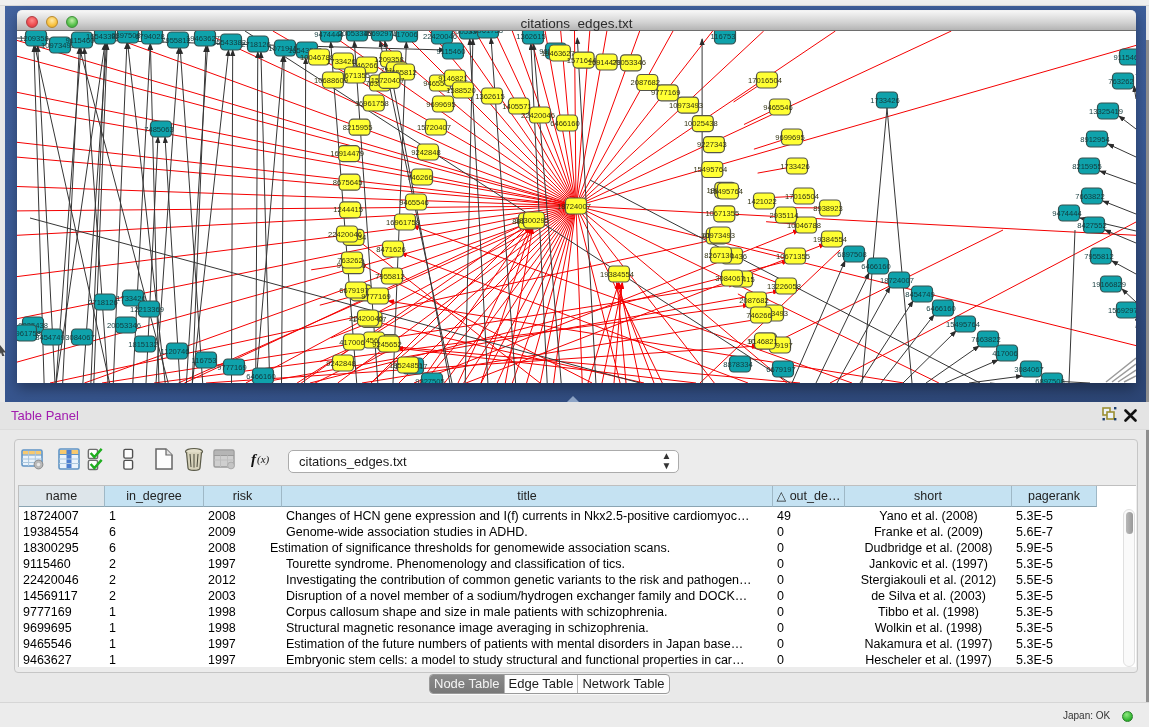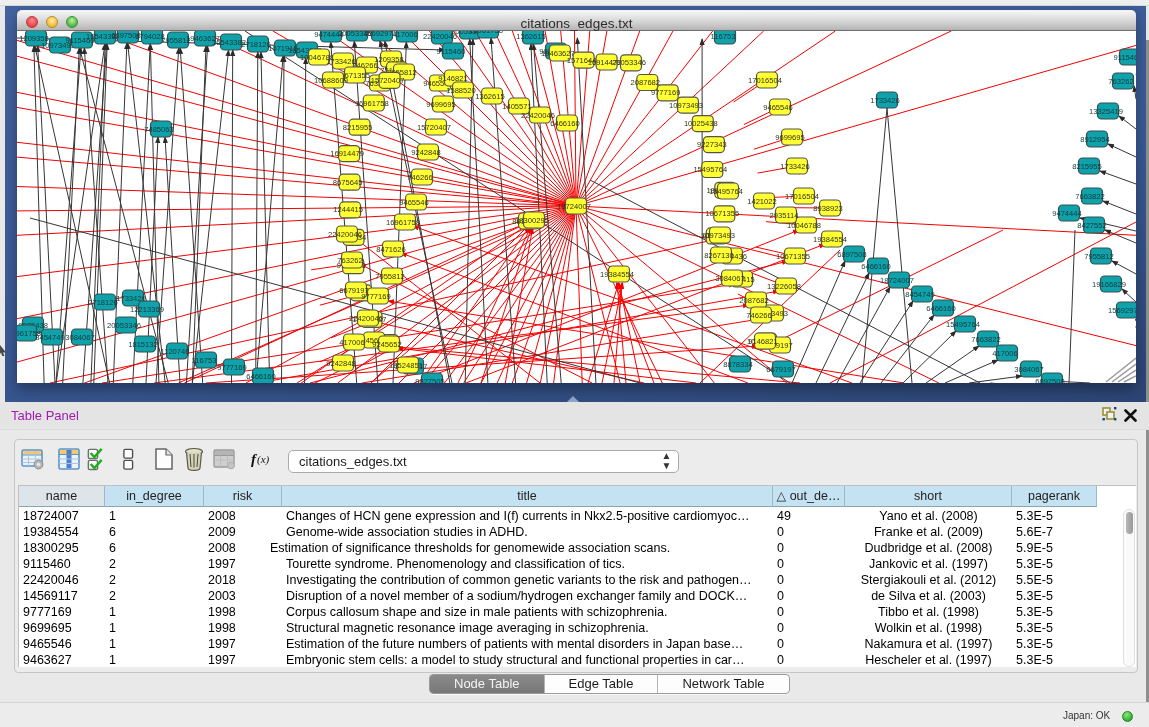--- a/index.html
+++ b/index.html
@@ -58,21 +58,21 @@
 .rows { position:absolute; left:0; top:22px; font-size:12.5px; color:#000; }
 .cell { position:absolute; height:16px; line-height:16px; white-space:nowrap; overflow:hidden; }
 #vscroll { position:absolute; left:1104px; top:23px; width:12px; height:158px;
   background:#fafafa; border:1px solid #e0e0e0; border-radius:6px; }
 #vthumb { position:absolute; left:1.5px; top:2px; width:7px; height:22px;
   background:linear-gradient(90deg,#b8b8b8,#999); border-radius:4px; }
 
 #tabs { position:absolute; left:429px; top:674px; height:20px; display:flex;
   border:1px solid #9a9a9a; border-radius:4px; overflow:hidden;
   background:#fdfdfd; box-shadow:0 1px 0 rgba(255,255,255,.7); }
-.tab { font-size:13px; color:#1a1a1a; line-height:18px; padding:0 24px;
+.tab { font-size:13px; color:#1a1a1a; line-height:18px; padding:0 4px;
   border-right:1px solid #b5b5b5; }
 .tab.sel { background:linear-gradient(#8a8a8a,#787878); color:#f4f4f4; }
 #status { position:absolute; left:0; top:702px; width:1149px; height:25px;
   background:#ececec; border-top:1px solid #d6d6d6; }
 #mem { position:absolute; left:1063px; top:710px; font-size:10px; color:#333; }
 #memdot { position:absolute; left:1122px; top:711px; width:11px; height:11px; border-radius:50%;
   background:radial-gradient(circle at 40% 30%,#8fe87f,#2db32d 70%,#1f8f1f);
   border:1px solid #2a7f2a; }
 </style>
 </head>
@@ -687,21 +687,21 @@
         <div class="cell" style="left:997px;top:32px;width:80px">5.9E-5</div>
         <div class="cell" style="left:4px;top:48px;width:80px">9115460</div>
         <div class="cell" style="left:90px;top:48px;width:90px">2</div>
         <div class="cell" style="left:189px;top:48px;width:70px">1997</div>
         <div class="cell" style="left:267px;top:48px;width:486px">Tourette syndrome. Phenomenology and classification of tics.</div>
         <div class="cell" style="left:758px;top:48px;width:66px">0</div>
         <div class="cell" style="left:826px;top:48px;width:167px;text-align:center">Jankovic et al. (1997)</div>
         <div class="cell" style="left:997px;top:48px;width:80px">5.3E-5</div>
         <div class="cell" style="left:4px;top:64px;width:80px">22420046</div>
         <div class="cell" style="left:90px;top:64px;width:90px">2</div>
-        <div class="cell" style="left:189px;top:64px;width:70px">2018</div>
+        <div class="cell" style="left:189px;top:64px;width:70px">2012</div>
         <div class="cell" style="left:267px;top:64px;width:486px">Investigating the contribution of common genetic variants to the risk and pathogen…</div>
         <div class="cell" style="left:758px;top:64px;width:66px">0</div>
         <div class="cell" style="left:826px;top:64px;width:167px;text-align:center">Stergiakouli et al. (2012)</div>
         <div class="cell" style="left:997px;top:64px;width:80px">5.5E-5</div>
         <div class="cell" style="left:4px;top:80px;width:80px">14569117</div>
         <div class="cell" style="left:90px;top:80px;width:90px">2</div>
         <div class="cell" style="left:189px;top:80px;width:70px">2003</div>
         <div class="cell" style="left:267px;top:80px;width:486px">Disruption of a novel member of a sodium/hydrogen exchanger family and DOCK…</div>
         <div class="cell" style="left:758px;top:80px;width:66px">0</div>
         <div class="cell" style="left:826px;top:80px;width:167px;text-align:center">de Silva et al. (2003)</div>

